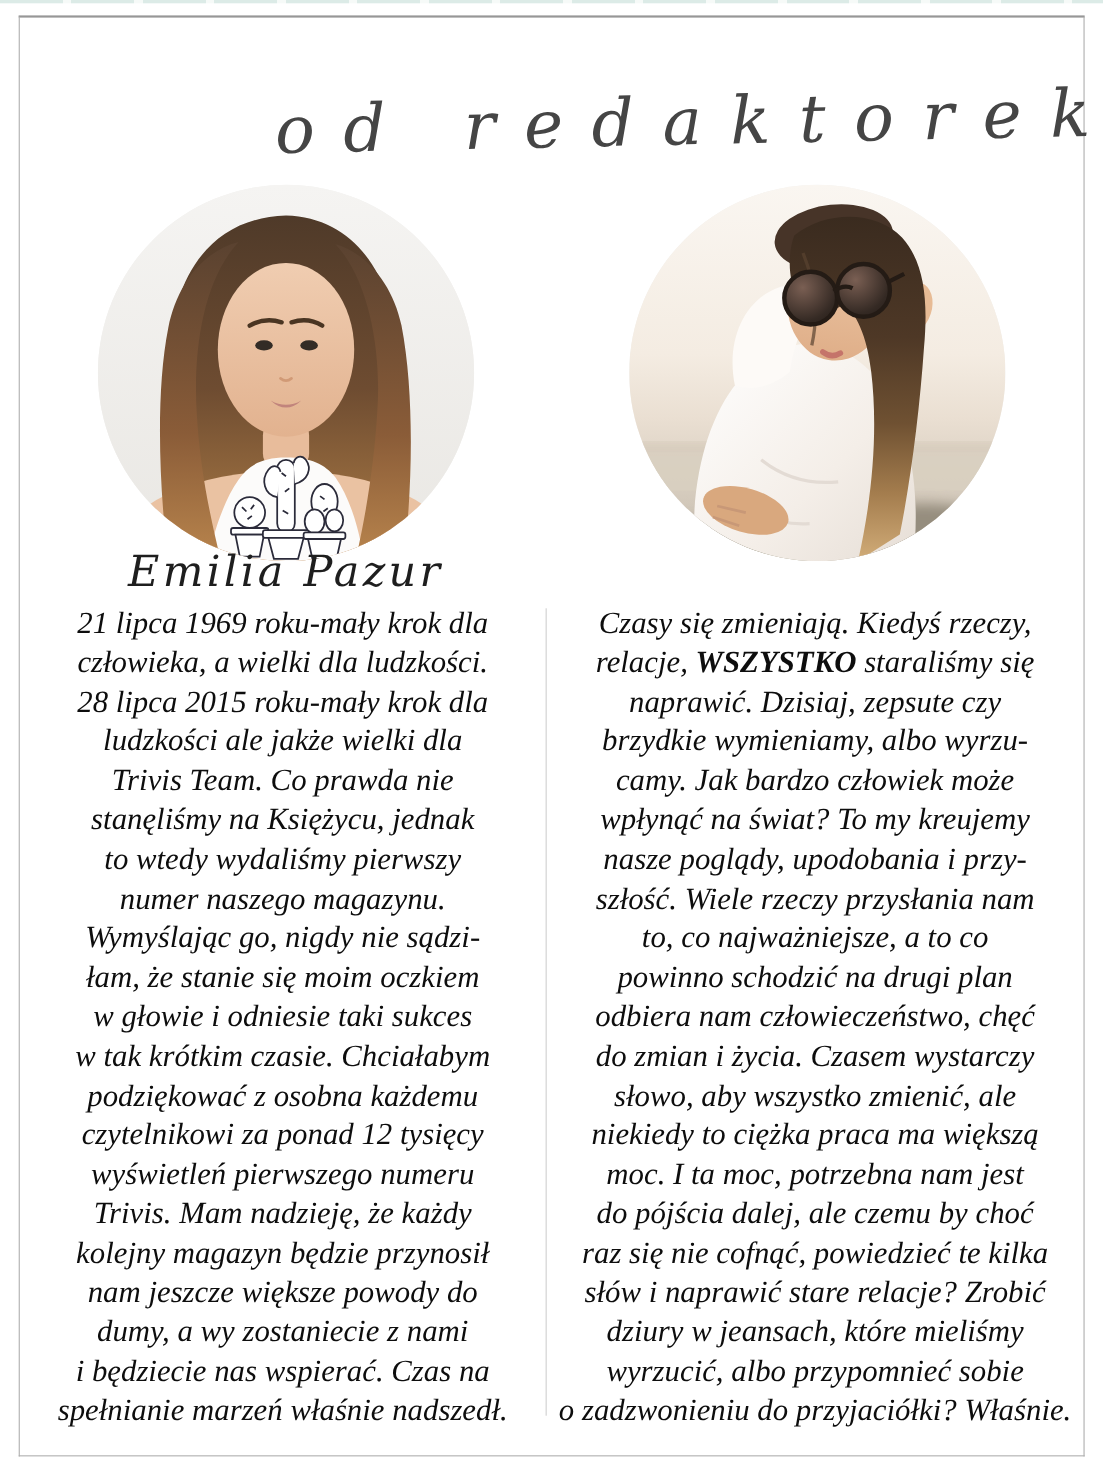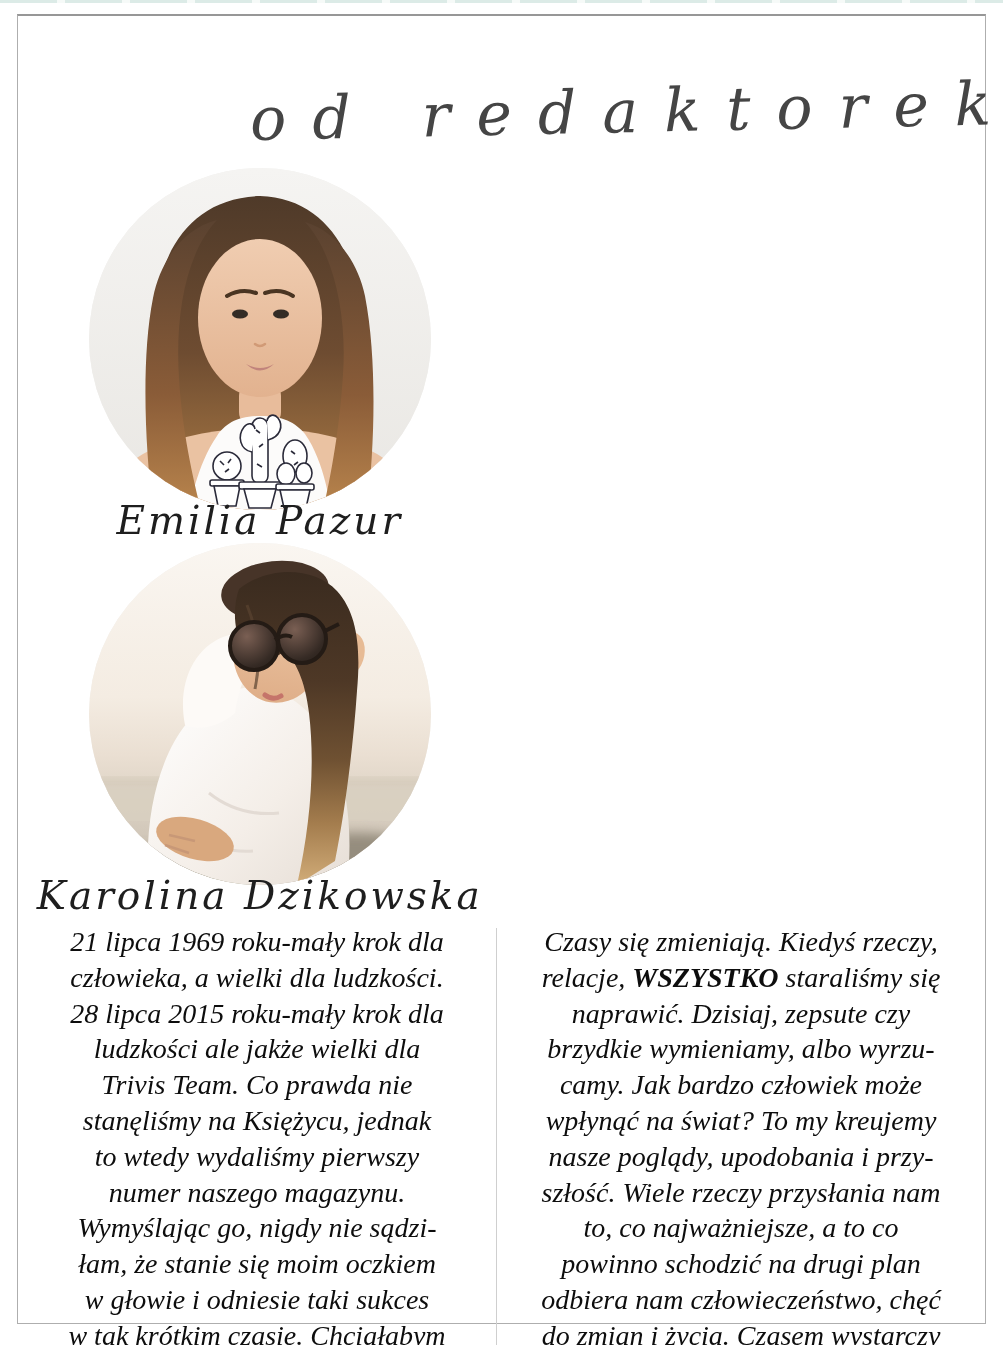--- a/index.html
+++ b/index.html
@@ -10,21 +10,21 @@
     border:1px solid #aeaeae;border-top:2px solid #979797;background:#fff;}
   
   .header{position:relative;height:152px;}
   .brand{position:absolute;left:36px;top:12px;margin:0;font-weight:400;
     font-size:132px;line-height:1;letter-spacing:13px;color:#a6a6a6;
     font-family:"Liberation Serif",serif;}
   .script-title{position:absolute;left:232px;top:60px;font-style:italic;
     font-size:60px;letter-spacing:26px;color:#454545;white-space:nowrap;
     transform:rotate(-1.2deg);font-family:"DejaVu Serif",serif;}
   
-  .photos-row{display:flex;flex-direction:column;}
+  .photos-row{display:flex;}
   .photo-wrap{width:50%;display:flex;flex-direction:column;align-items:center;}
   .photo-circle{width:342px;height:342px;border-radius:50%;overflow:hidden;
     background:#f2f1ef;}
   .photo-circle svg{display:block;}
   .signature{font-style:italic;font-family:"DejaVu Serif",serif;
     font-size:39px;letter-spacing:3px;color:#1e1e1e;margin-top:-12px;
     position:relative;z-index:2;white-space:nowrap;}
   
   .columns{display:flex;margin-top:6px;}
   .col{font-style:italic;font-size:28px;line-height:35.8px;text-align:center;
@@ -161,21 +161,20 @@
           <g>
             <circle cx="165" cy="103" r="24" fill="url(#lensR)" stroke="#241b15" stroke-width="4"></circle>
             <circle cx="213" cy="96" r="24" fill="url(#lensR)" stroke="#241b15" stroke-width="4"></circle>
             <path d="M186,97 q9,-7 17,-3" stroke="#241b15" stroke-width="4" fill="none"></path>
             <path d="M236,88 l14,-7" stroke="#241b15" stroke-width="4" fill="none"></path>
           </g>
           <ellipse cx="106" cy="296" rx="40" ry="20" fill="#d9a87e" transform="rotate(16 106 296)"></ellipse>
           <path d="M76,302 l24,8 M80,292 l26,6" stroke="#c89877" stroke-width="2.5" fill="none"></path>
         </svg>
       </div>
-      <figcaption class="signature">Karolina Dzikowska</figcaption>
     </figure>
 
   </div>
 
   <div class="columns">
     <div class="col col-left">21 lipca 1969 roku-mały krok dla
 człowieka, a wielki dla ludzkości.
 28 lipca 2015 roku-mały krok dla
 ludzkości ale jakże wielki dla
 Trivis Team. Co prawda nie

